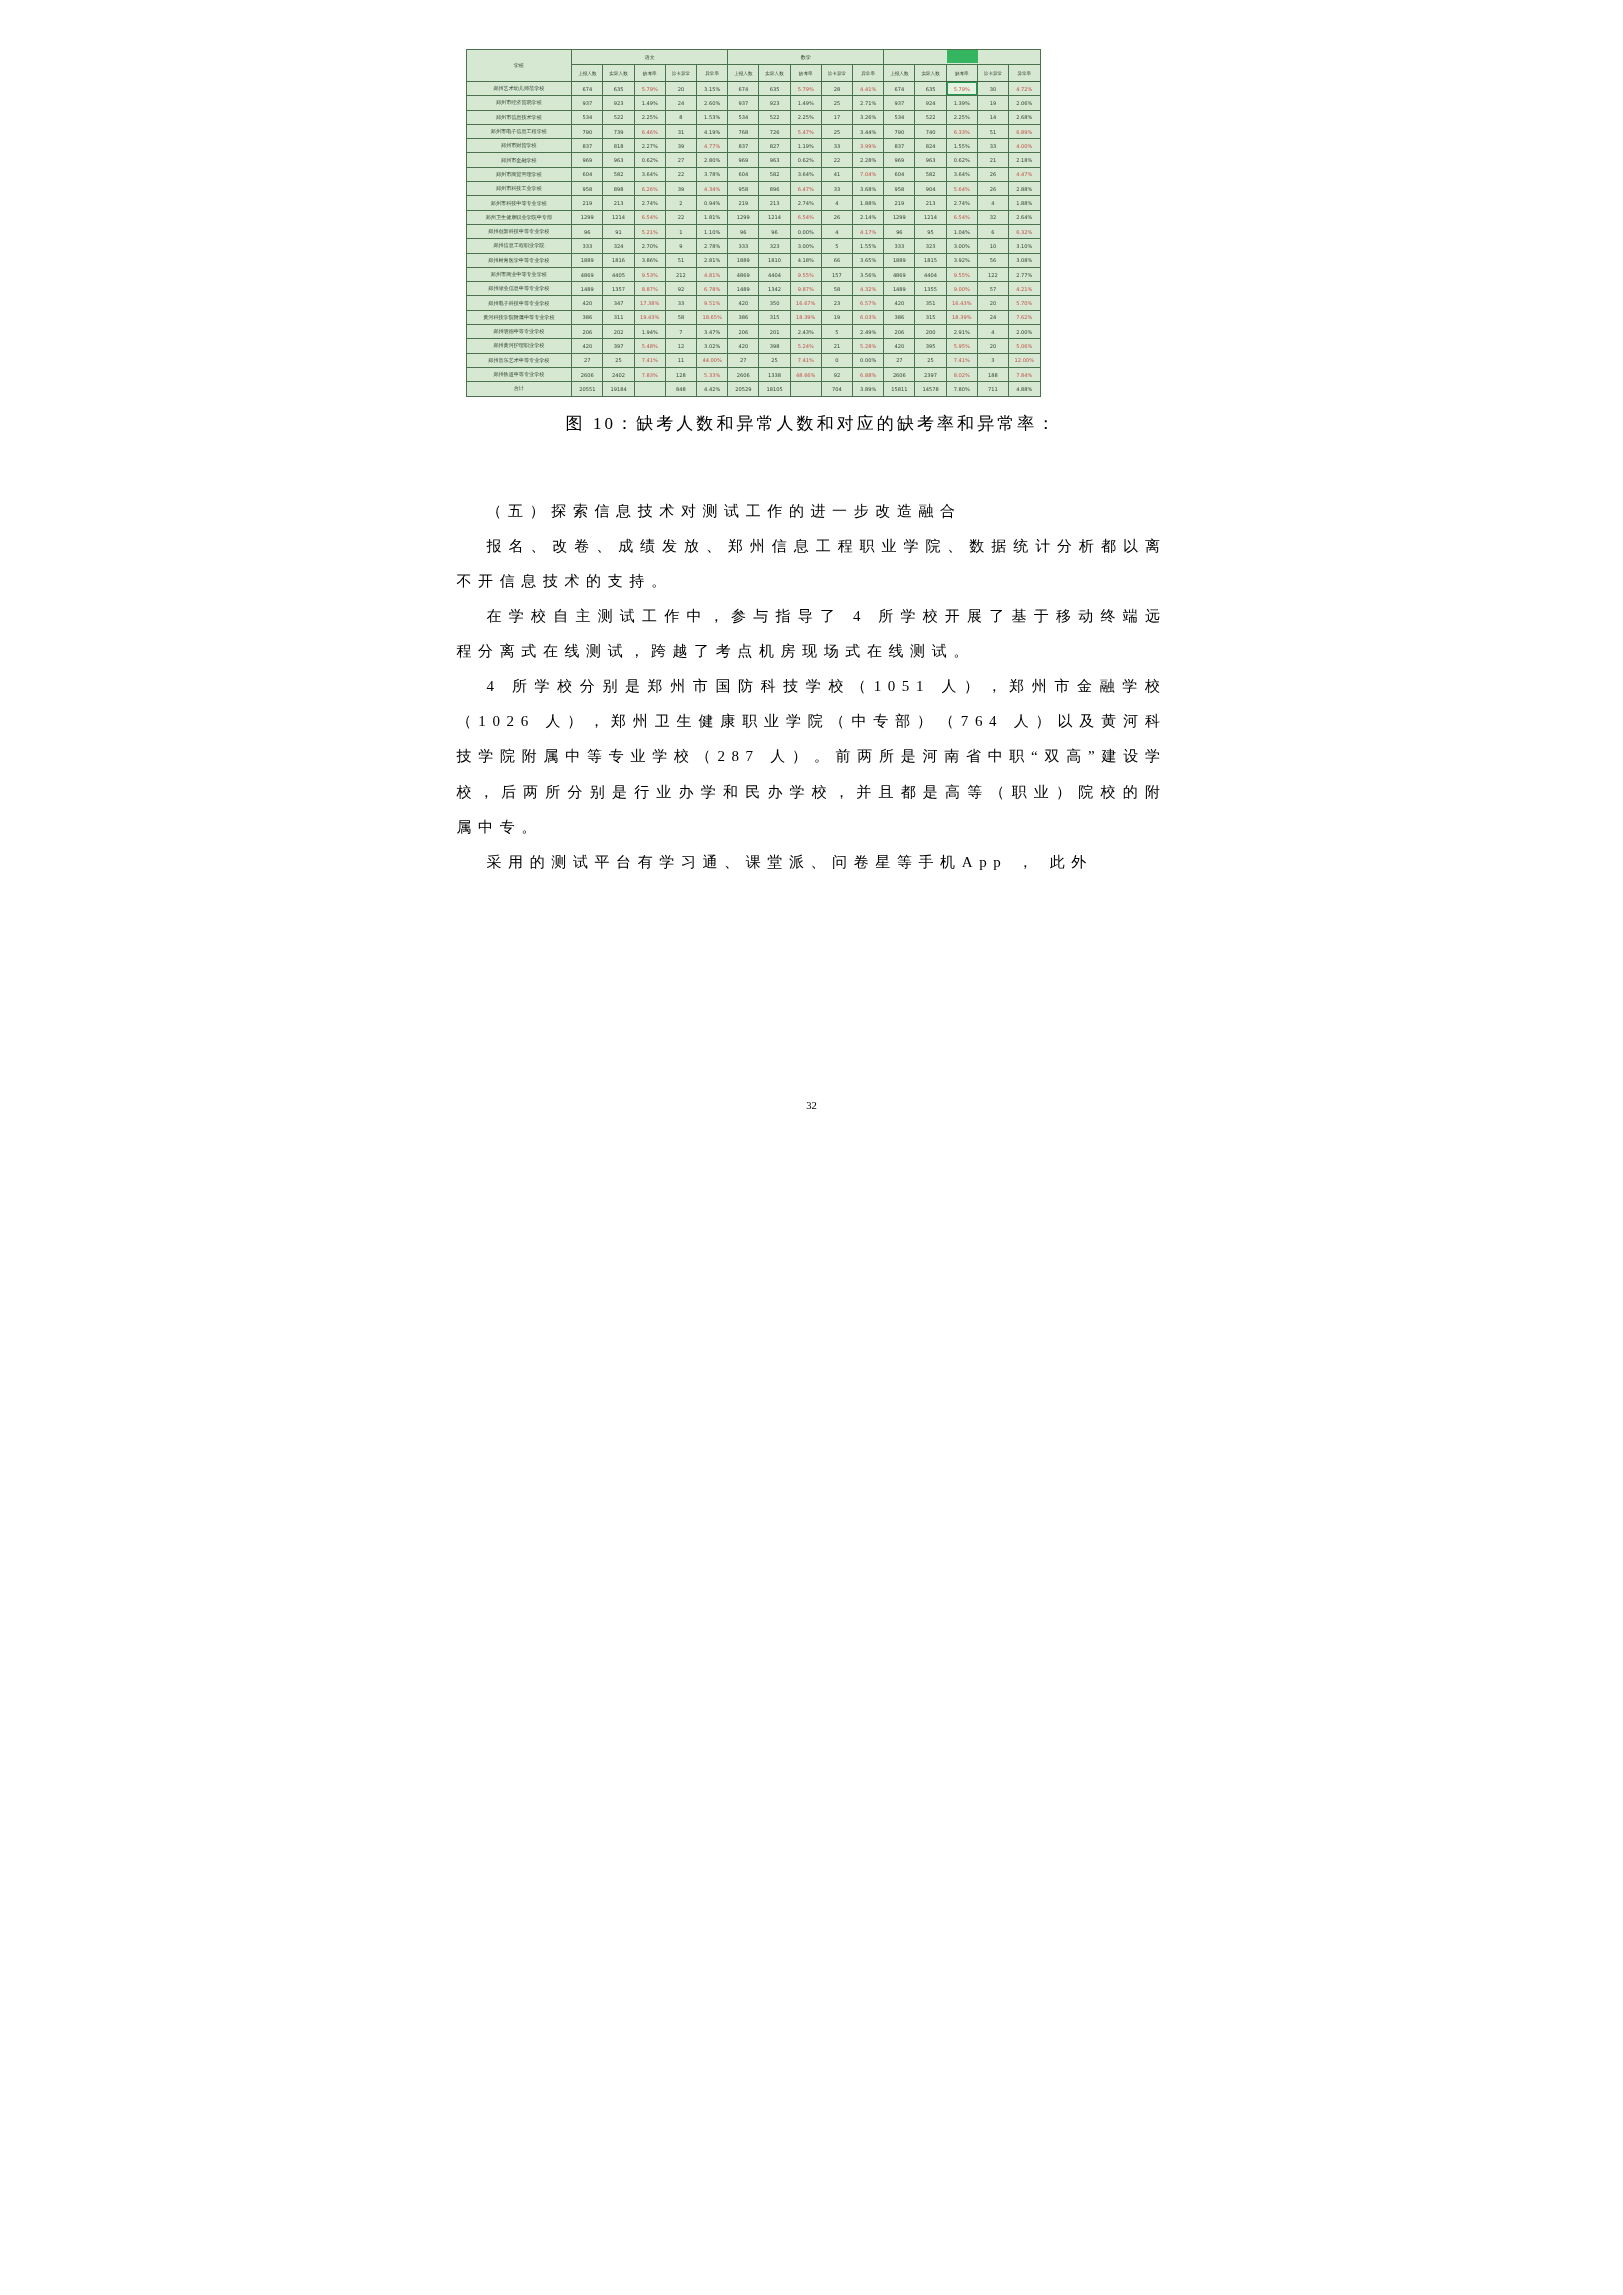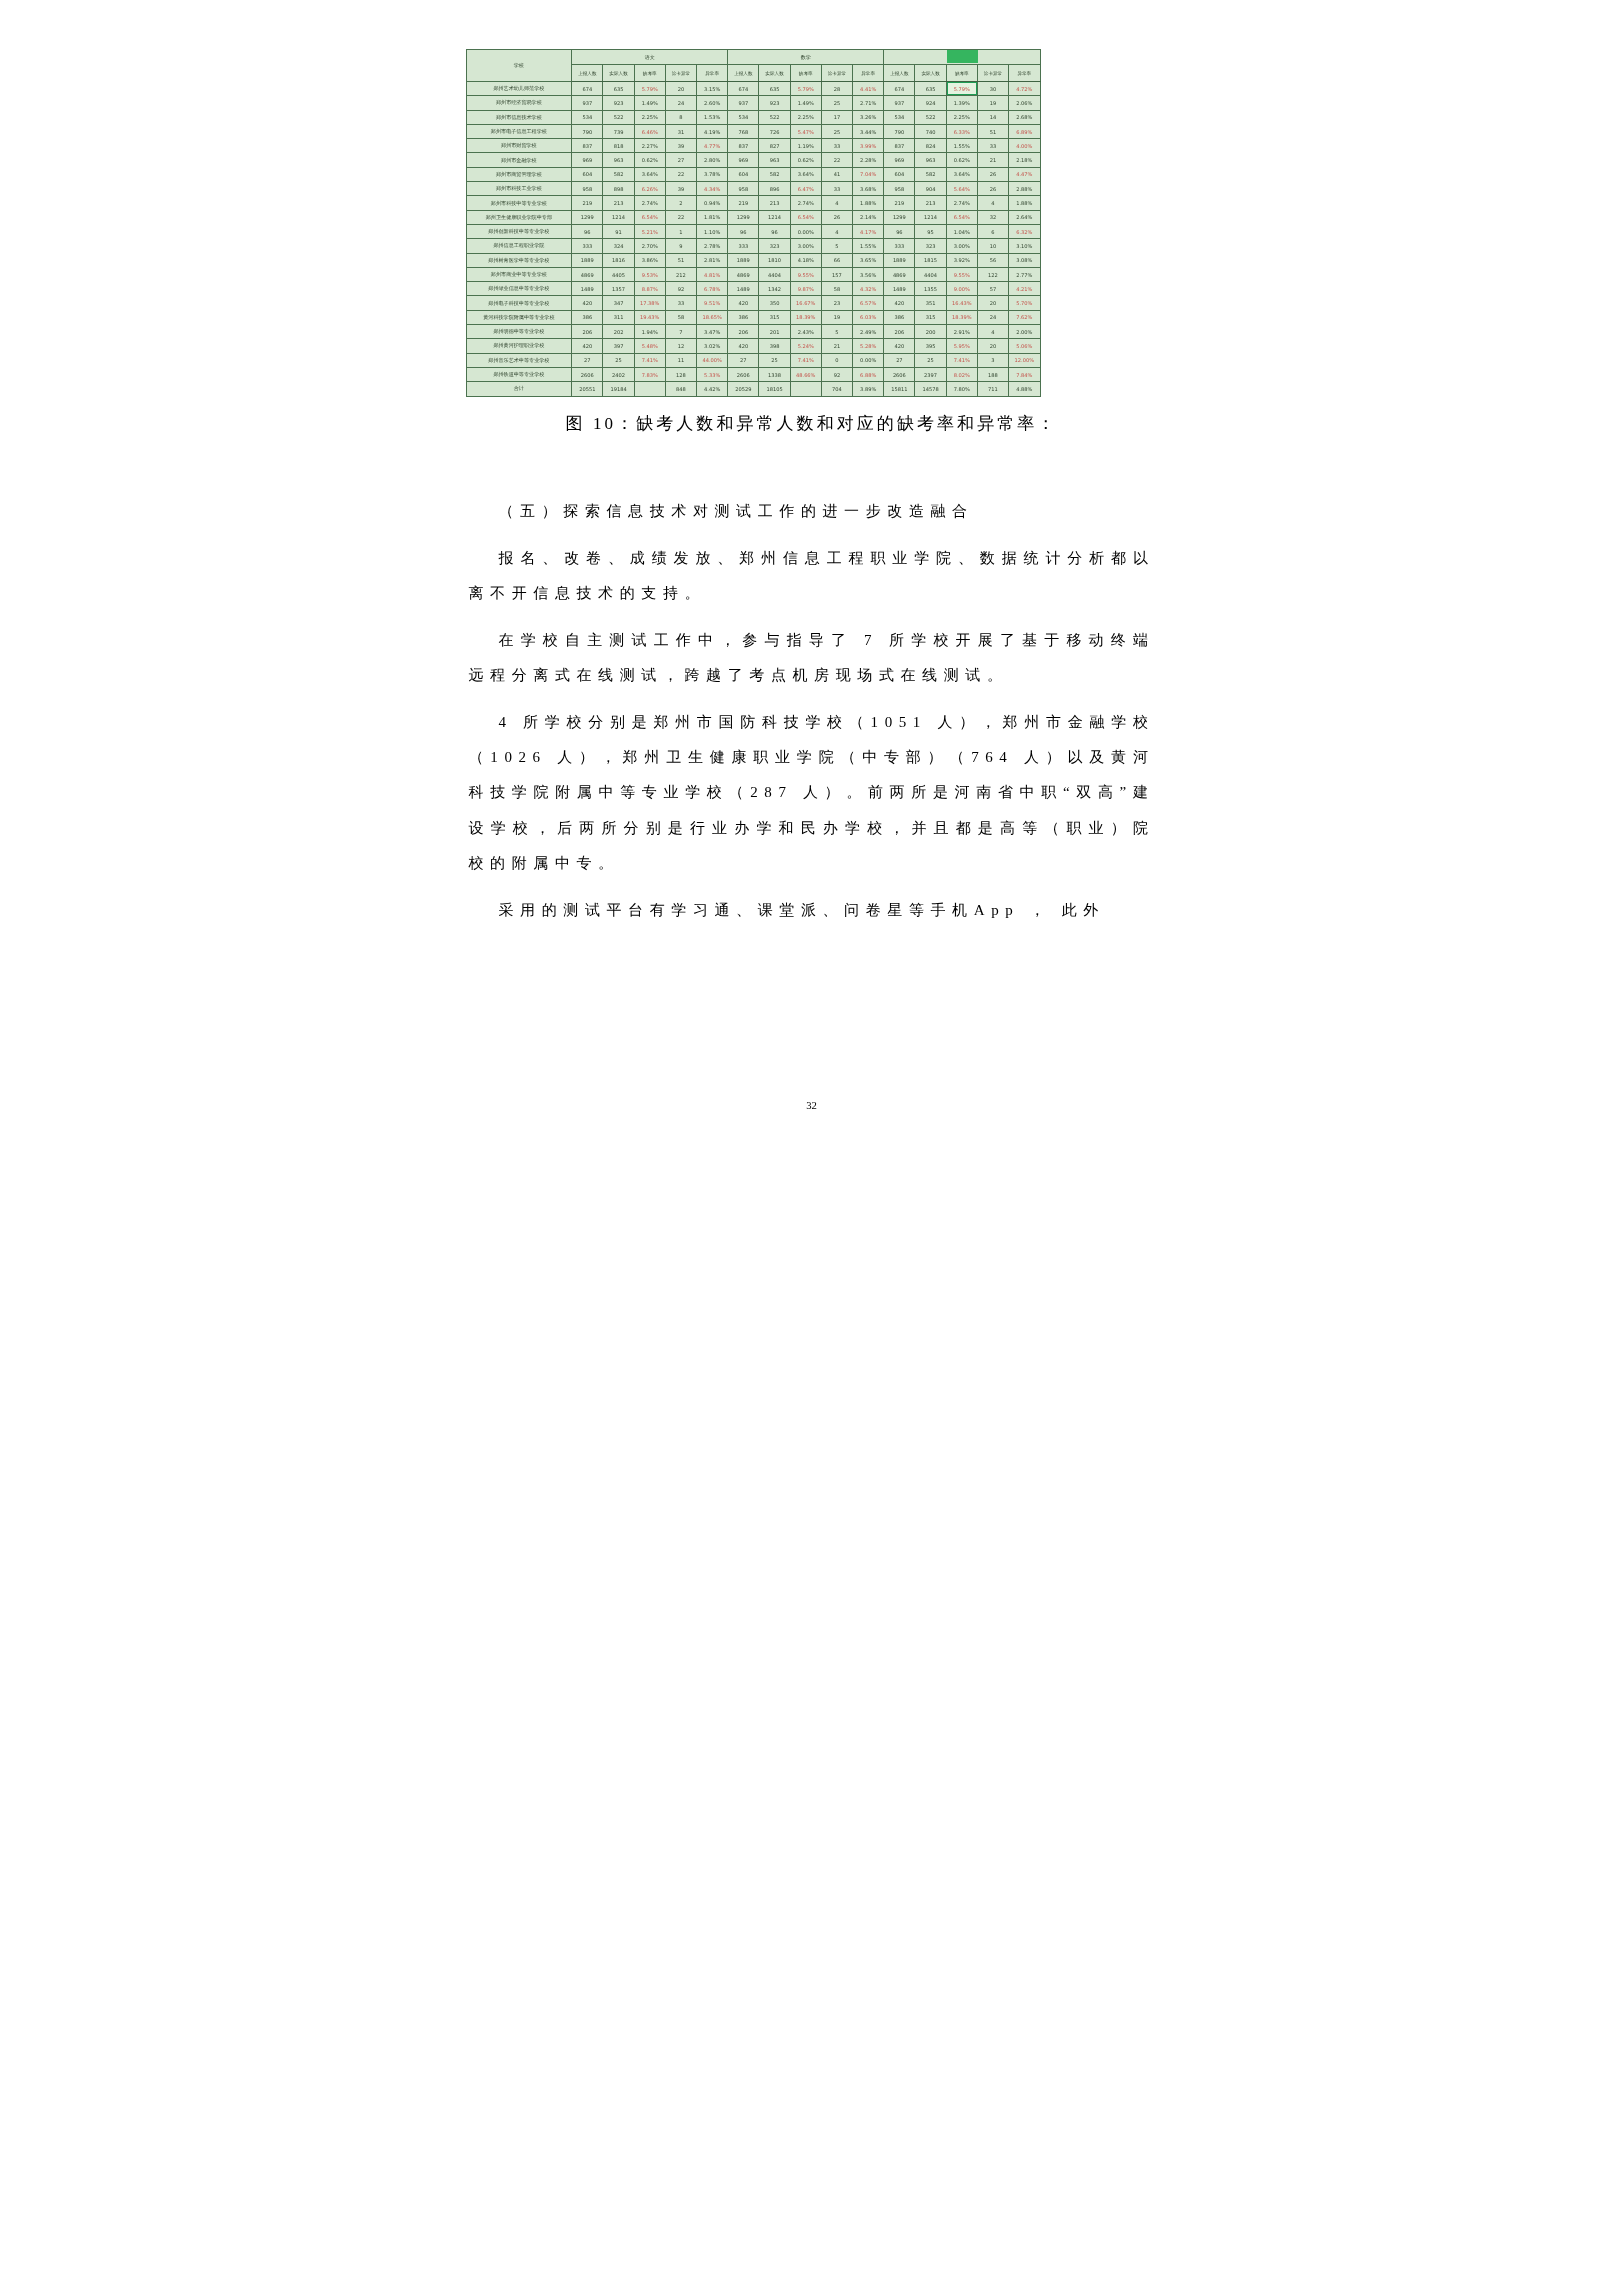--- a/index.html
+++ b/index.html
@@ -70,21 +70,21 @@
     letter-spacing: 0.18em;
     color: #000;
   }
   .body-text {
     margin: 59px 51px 0 51px;
     font-size: 15px;
     line-height: 2.34;
     letter-spacing: 0.44em;
     text-align: justify;
   }
-  .body-text p { margin: 12px; text-indent: 2em; }
+  .body-text p { margin: 0; text-indent: 2em; }
   .body-text p.heading { text-align: left; }
   .page-number {
     position: absolute;
     bottom: 37px;
     left: 0;
     right: 0;
     text-align: center;
     font-size: 10.7px;
     letter-spacing: 0;
     font-family: "Liberation Serif", serif;
@@ -540,20 +540,20 @@
           </tr>
         </tbody>
     </table>
   </div>
 
   <p class="caption">图 10：缺考人数和异常人数和对应的缺考率和异常率：</p>
 
   <div class="body-text">
     <p class="heading">（五）探索信息技术对测试工作的进一步改造融合</p>
     <p>报名、改卷、成绩发放、郑州信息工程职业学院、数据统计分析都以离不开信息技术的支持。</p>
-    <p>在学校自主测试工作中，参与指导了 7 所学校开展了基于移动终端远程分离式在线测试，跨越了考点机房现场式在线测试。</p>
+    <p>在学校自主测试工作中，参与指导了 4 所学校开展了基于移动终端远程分离式在线测试，跨越了考点机房现场式在线测试。</p>
     <p>4 所学校分别是郑州市国防科技学校（1051 人），郑州市金融学校（1026 人），郑州卫生健康职业学院（中专部）（764 人）以及黄河科技学院附属中等专业学校（287 人）。前两所是河南省中职“双高”建设学校，后两所分别是行业办学和民办学校，并且都是高等（职业）院校的附属中专。</p>
     <p>采用的测试平台有学习通、课堂派、问卷星等手机App ， 此外</p>
   </div>
 
   <div class="page-number">32</div>
 </div>
 
 
 </body></html>

